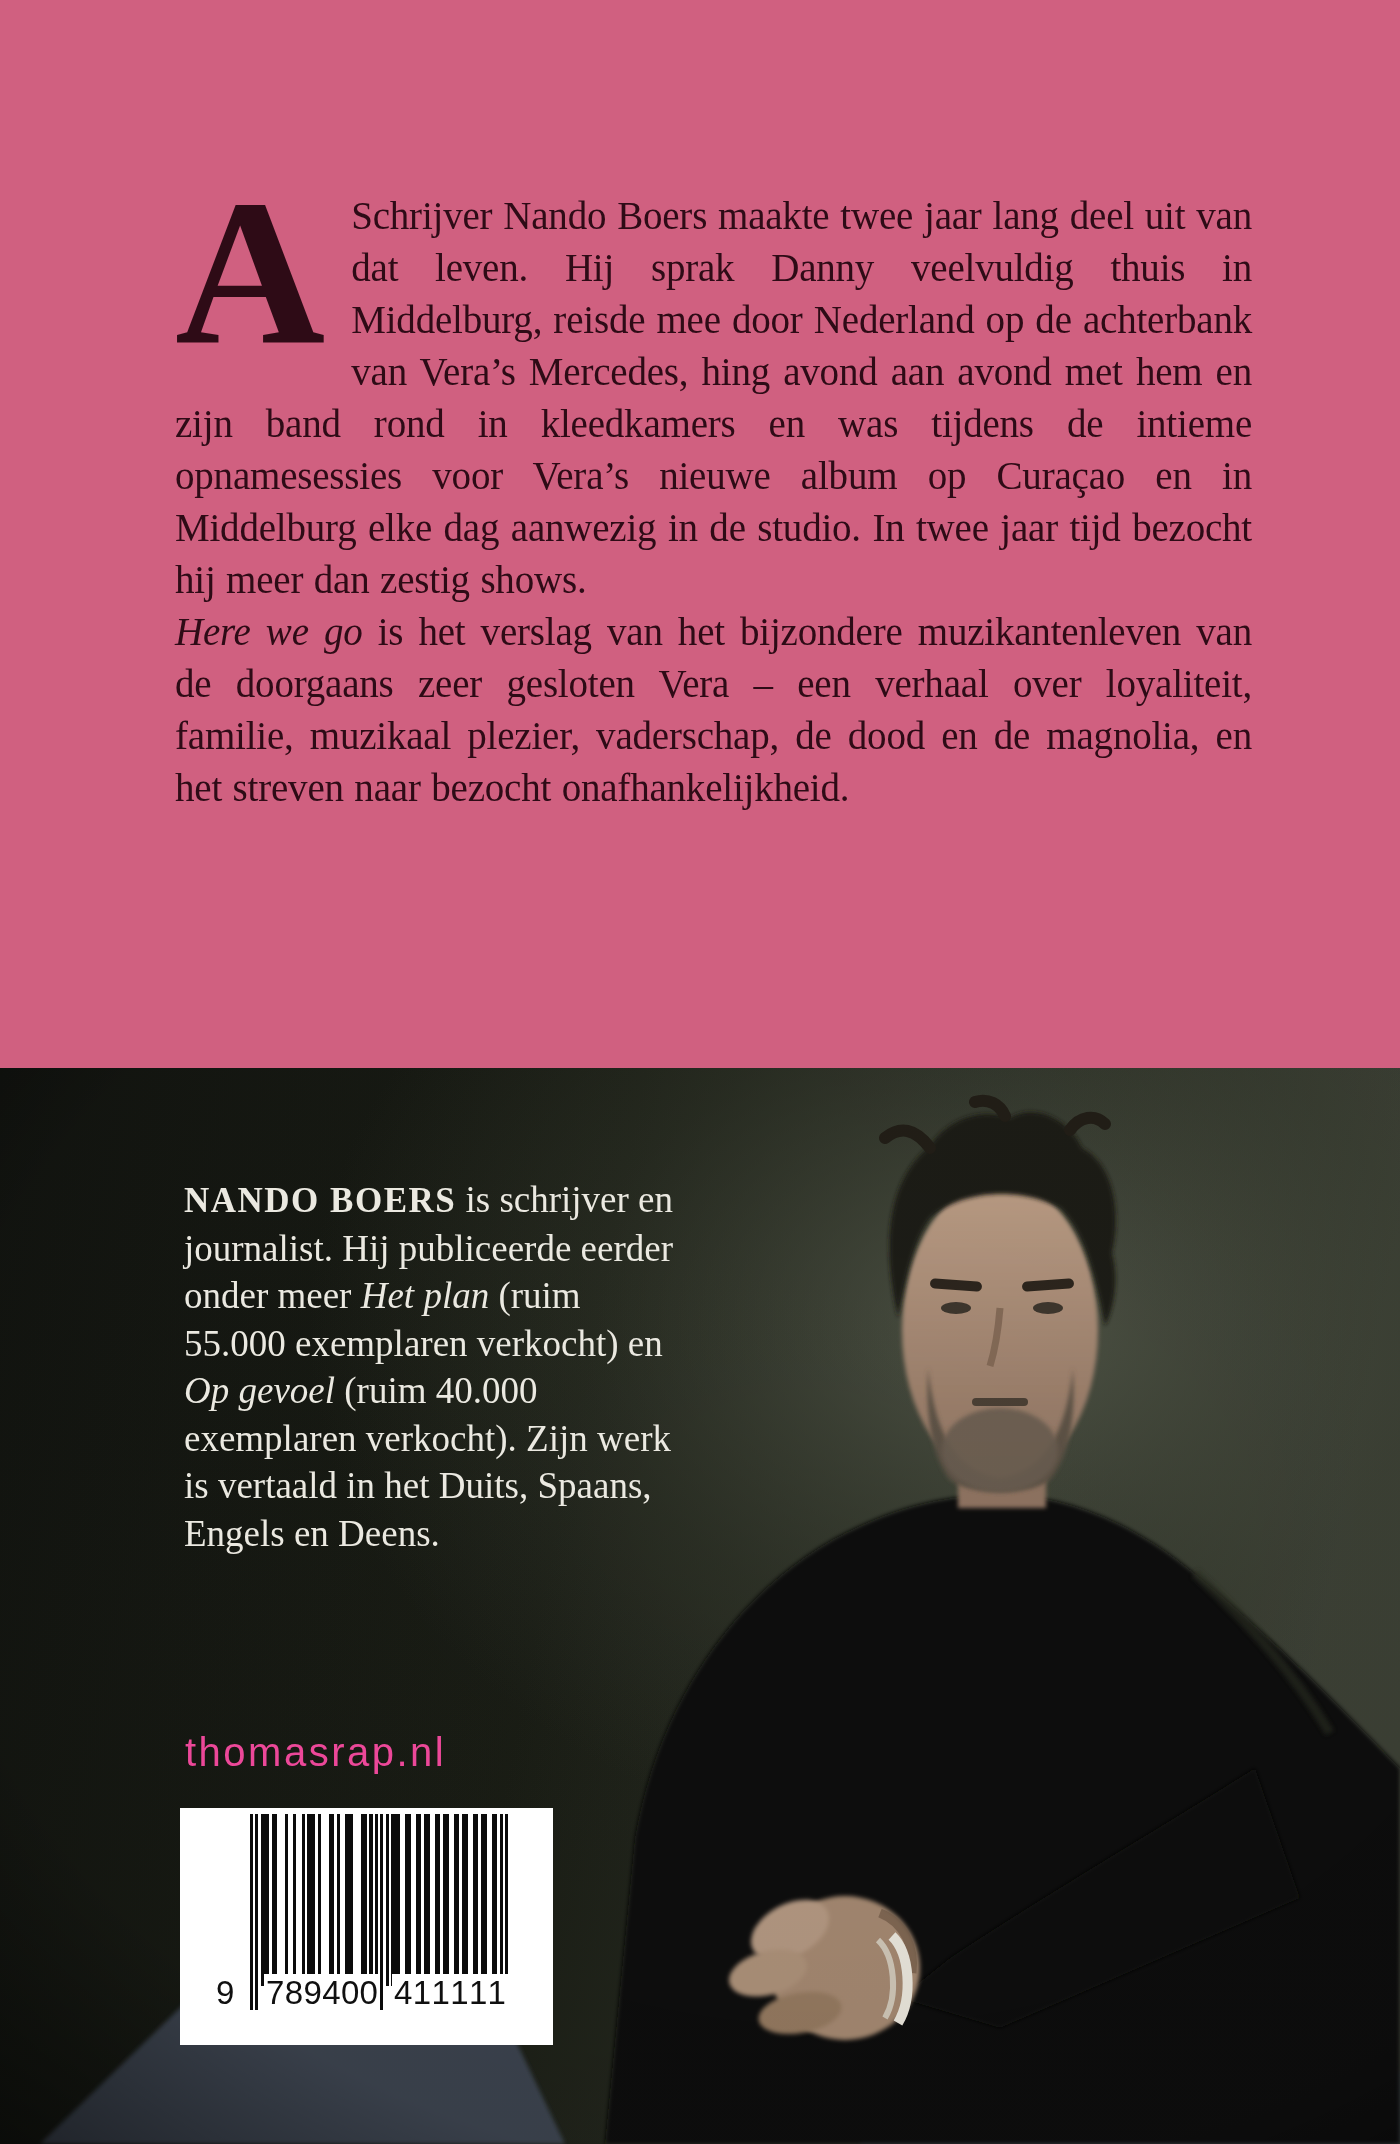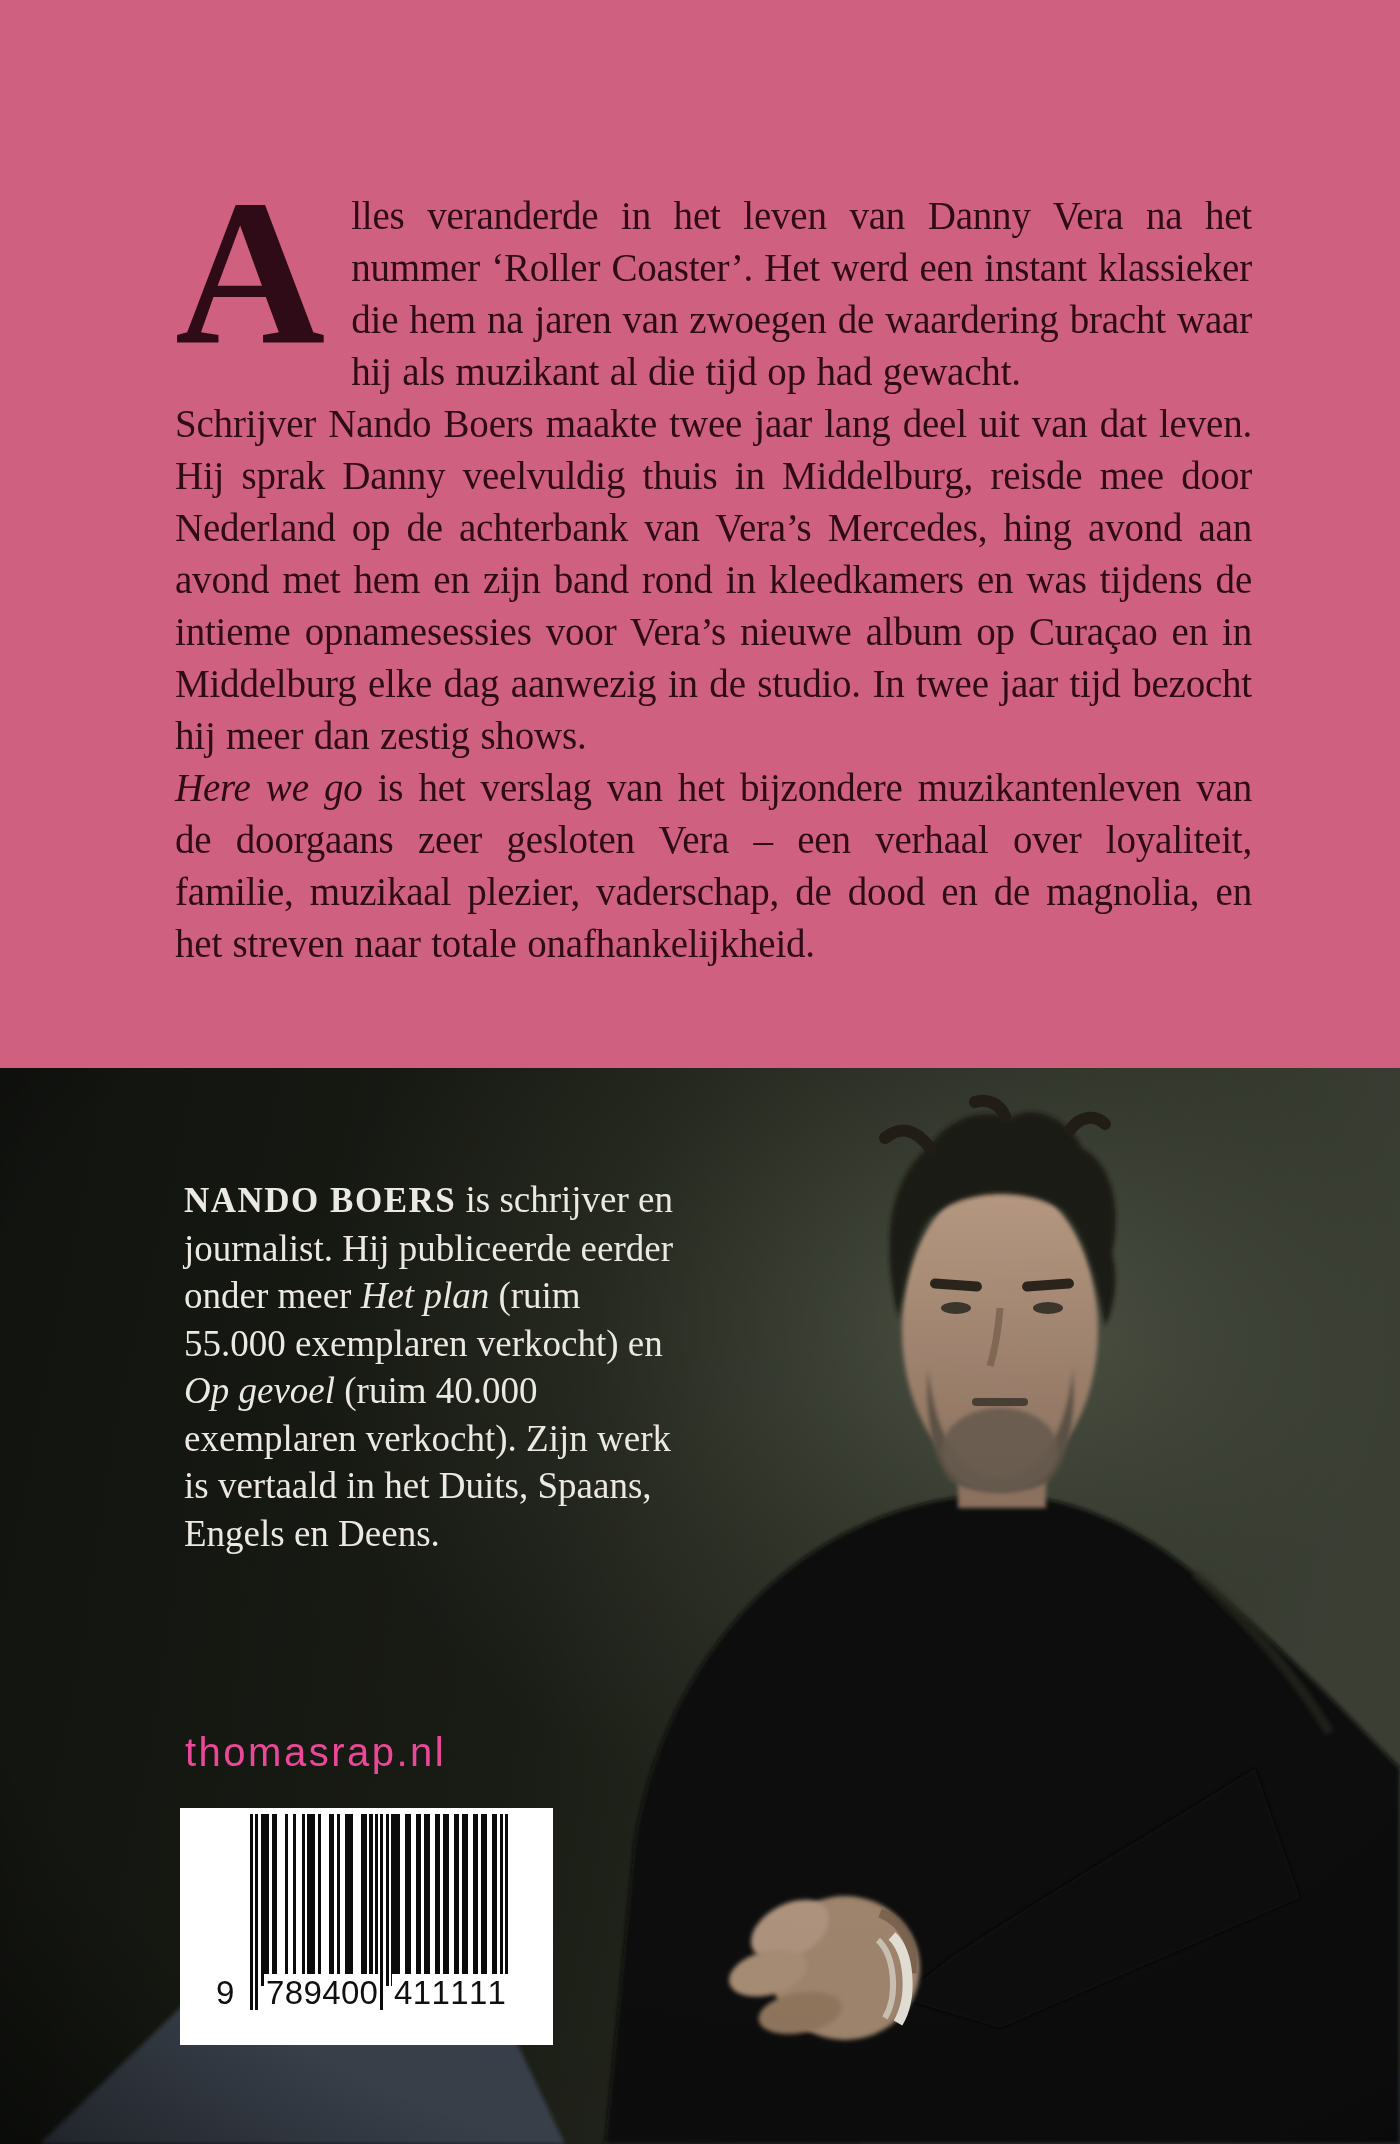--- a/index.html
+++ b/index.html
@@ -38,23 +38,23 @@
   .dg-left{left:84px;}
   .dg-right{left:212px;}
 </style>
 </head>
 <body>
 
 <div class="cover">
 
   <section class="pink-section" style="background:#d06080;">
     <div class="blurb" style="color:#2e0b16;">
-      <p><span class="dropcap">A</span><span>lles veranderde in het leven van Danny Vera na het nummer ‘Roller Coaster’. Het werd een instant klassieker die hem na jaren van zwoegen de waardering bracht waar hij als muzikant al die tijd op had gewacht.</span></p>
+      <p><span class="dropcap">A</span></p>
       <p>Schrijver Nando Boers maakte twee jaar lang deel uit van dat leven. Hij sprak Danny veelvuldig thuis in Middelburg, reisde mee door Nederland op de achterbank van Vera’s Mercedes, hing avond aan avond met hem en zijn band rond in kleedkamers en was tijdens de intieme opnamesessies voor Vera’s nieuwe album op Curaçao en in Middelburg elke dag aanwezig in de studio. In twee jaar tijd bezocht hij meer dan zestig shows.</p>
-      <p class="p3"><em>Here we go</em><span> is het verslag van het bijzondere muzikantenleven van de doorgaans zeer gesloten Vera – een verhaal over loyaliteit, familie, muzikaal plezier, vaderschap, de dood en de magnolia, en het streven naar totale onafhankelijkheid.</span></p>
+      <p class="p3"><em>Here we go</em><span> is het verslag van het bijzondere muzikantenleven van de doorgaans zeer gesloten Vera – een verhaal over loyaliteit, familie, muzikaal plezier, vaderschap, de dood en de magnolia, en het streven naar bezocht onafhankelijkheid.</span></p>
     </div>
   </section>
 
   <section class="photo-section">
 
     <svg class="portrait-svg" viewBox="0 0 1400 1076" preserveAspectRatio="none" aria-hidden="true">
       <defs>
         <linearGradient id="bgGrad" x1="0" y1="0" x2="1" y2="0.15">
           <stop offset="0" stop-color="#121410"></stop>
           <stop offset="0.45" stop-color="#1a1d15"></stop>

